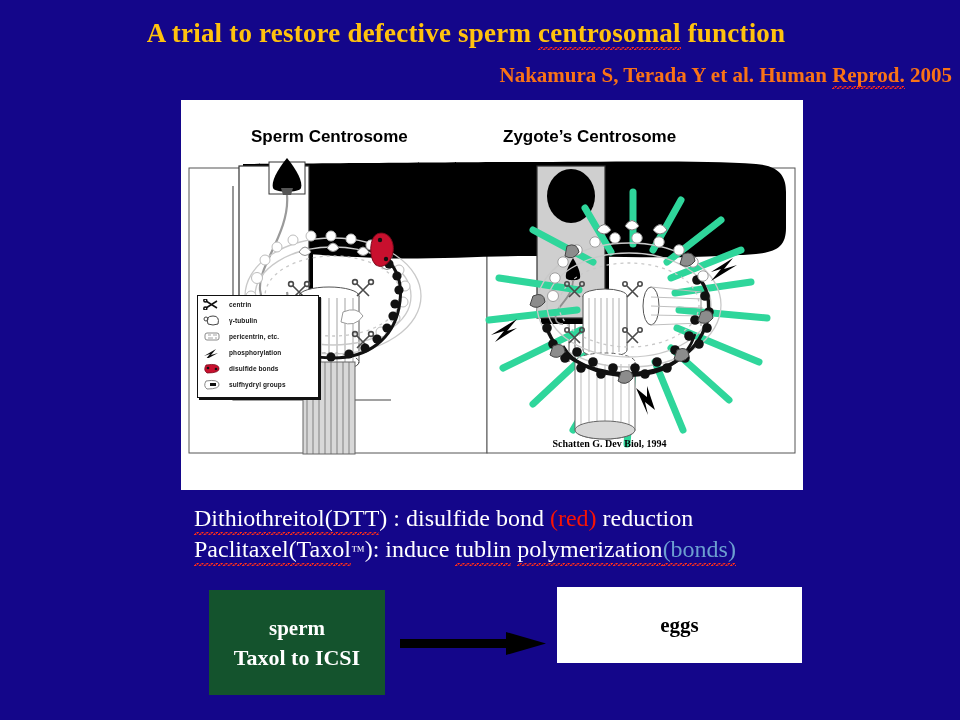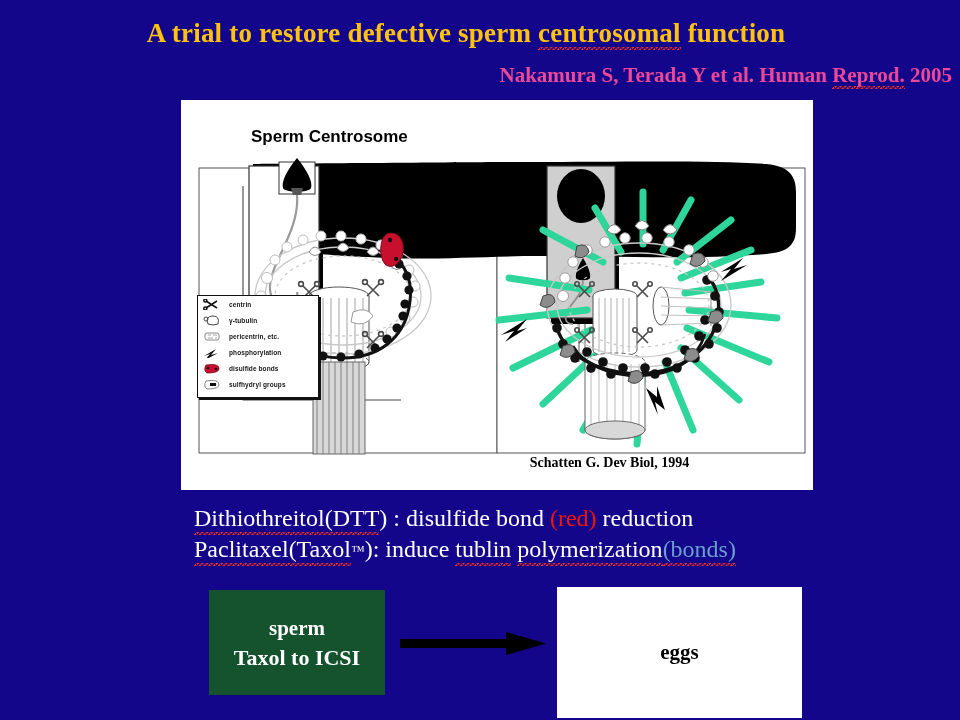--- a/index.html
+++ b/index.html
@@ -27,21 +27,21 @@
     font-weight: bold;
     font-size: 27px;
     letter-spacing: 0.2px;
     white-space: nowrap;
   }
   #authors {
     position: absolute;
     left: 0; top: 63px;
     width: 952px;
     text-align: right;
-    color: #ec4899;
+    color: #f97316;
     font-family: "Liberation Serif", serif;
     font-weight: bold;
     font-size: 21px;
     white-space: nowrap;
   }
 
   
   .sq {
     position: relative;
     display: inline-block;
@@ -64,44 +64,43 @@
       radial-gradient(circle at 3.6px 0.4px, #ff2d1a 1.1px, rgba(0,0,0,0) 1.3px);
   }
 
   
   #figure {
     position: absolute;
     left: 181px; top: 100px;
     width: 622px; height: 390px;
     background: #ffffff;
     overflow: hidden;
-    padding-left: 10px;
   }
   #figure svg { display: block; }
 
   .fig-hdr {
     position: absolute;
     color: #000;
     font-family: "Liberation Sans", sans-serif;
     font-weight: bold;
     font-size: 17px;
     white-space: nowrap;
   }
   #hdr-sperm  { left: 70px;  top: 27px; }
   #hdr-zygote { left: 322px; top: 27px; }
 
   #fig-credit {
     position: absolute;
-    left: 0; top: 355px;
+    left: 0; top: 338px;
     width: 677px;
     text-align: center;
     color: #000;
     font-family: "Liberation Serif", serif;
     font-weight: bold;
-    font-size: 14px;
+    font-size: 10px;
     white-space: nowrap;
     padding-left: 180px;
     box-sizing: border-box;
   }
 
   
   #legend {
     position: absolute;
     left: 16px; top: 195px;
     width: 122px; height: 103px;
@@ -153,21 +152,21 @@
   #box-sperm {
     position: absolute;
     left: 209px; top: 590px;
     width: 176px; height: 105px;
     background: #14532d;
     color: #ffffff;
   }
   #box-eggs {
     position: absolute;
     left: 557px; top: 587px;
-    width: 245px; height: 131px;
+    width: 245px; height: 76px;
     background: #ffffff;
     color: #000000;
   }
   .flow-box {
     display: flex;
     flex-direction: column;
     justify-content: center;
     align-items: center;
     font-family: "Liberation Serif", serif;
     font-weight: bold;
@@ -456,20 +455,21 @@
           <g fill="#000">
             <path d="M530 172 l22 -14 l-9 11 l13 -4 l-26 16 l10 -12 Z"></path>
             <path d="M336 228 l-22 14 l9 -11 l-13 4 l26 -16 l-10 12 Z"></path>
             <path d="M466 286 l8 24 l-10 -8 l3 13 l-12 -27 l11 9 Z"></path>
           </g>
         </g>
       </g>
     </svg>
 
     <div class="fig-hdr" id="hdr-sperm">Sperm Centrosome</div>
+    <div class="fig-hdr" id="hdr-zygote">Zygote’s Centrosome</div>
 
     <div id="legend">
       <div class="row">
         <span class="gly">
           <svg width="18" height="11" viewBox="0 0 18 11">
               <g stroke="#111" stroke-width="1.5" fill="none">
                 <path d="M3 2 l11 7 M14 2 l-11 7"></path>
                 <circle cx="2.3" cy="1.6" r="1.5"></circle>
                 <circle cx="2.3" cy="9.4" r="1.5"></circle>
               </g>

